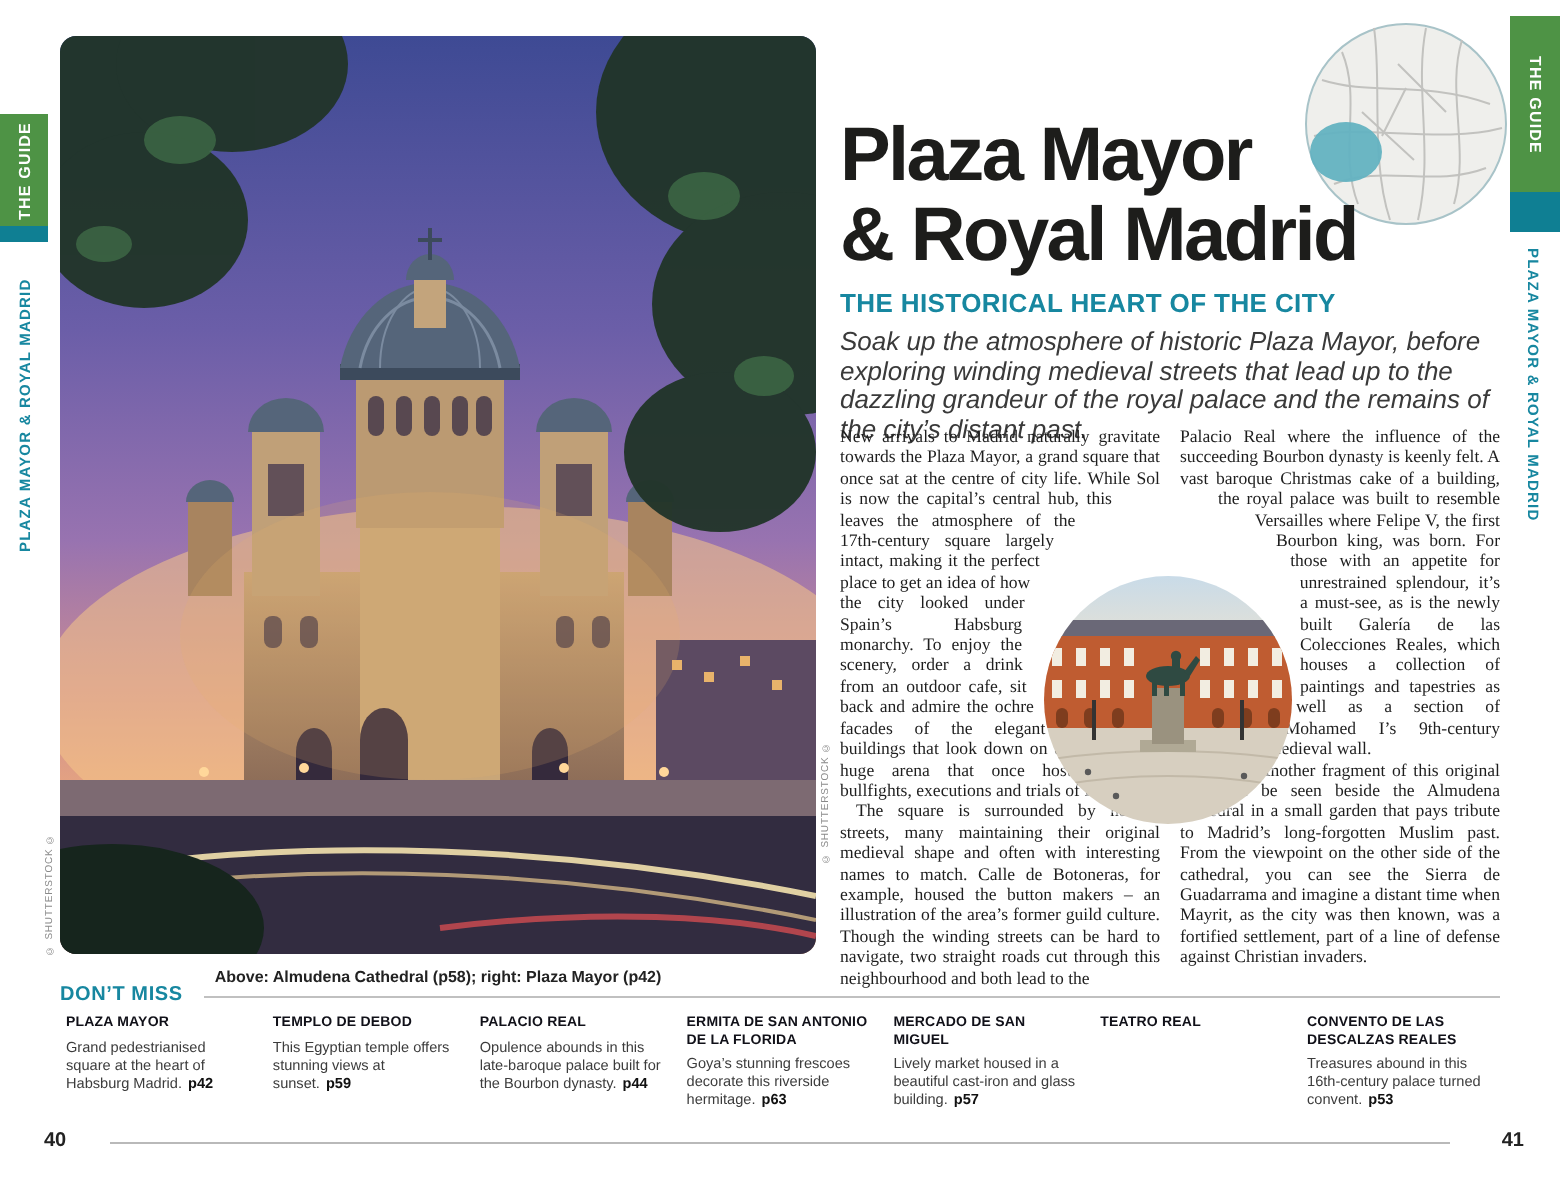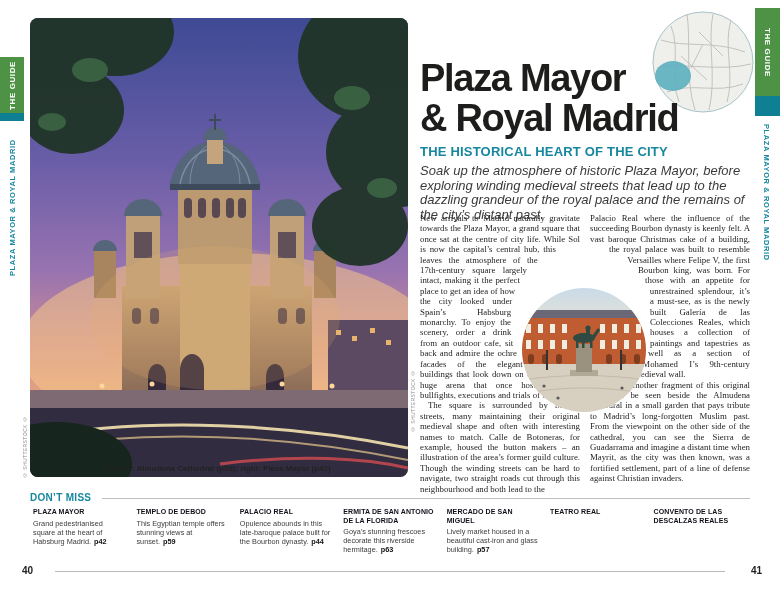--- a/index.html
+++ b/index.html
@@ -12,21 +12,21 @@
   .teal-strip { position:absolute; background:#0f7f93; }
   .v-up { writing-mode:vertical-rl; transform:rotate(180deg); }
   .v-down { writing-mode:vertical-rl; }
   .rail-label { position:absolute; color:#1787a0; font-weight:bold; font-size:7.5px; letter-spacing:.6px; white-space:nowrap; }
   .page-num { position:absolute; bottom:24px; font-size:10px; font-weight:bold; color:#222; }
   .bottom-rule { position:absolute; left:55px; right:55px; bottom:28px; height:1px; background:#b9b9b9; }
 
   
   .photo-main { position:absolute; left:30px; top:18px; width:378px; height:459px; border-radius:8px; overflow:hidden; }
   .photo-main svg { display:block; }
-  .photo-caption { position:absolute; left:30px; top:464px; width:378px; text-align:center; font-size:8px; font-weight:bold; color:#222; }
+  .photo-caption { position:absolute; left:30px; top:484px; width:378px; text-align:center; font-size:8px; font-weight:bold; color:#222; }
   .credit { position:absolute; font-size:5px; color:#8a8a8a; letter-spacing:.4px; white-space:nowrap; }
 
   
   .map-circle { position:absolute; left:651px; top:10px; width:104px; height:104px; }
   .title { position:absolute; left:420px; top:58px; width:340px; font-size:38px; line-height:40px; font-weight:bold; color:#1d1d1b; letter-spacing:-1.3px; z-index:3; }
   .subtitle { position:absolute; left:420px; top:144px; width:330px; font-size:13px; font-weight:bold; color:#1787a0; letter-spacing:.2px; }
   .intro { position:absolute; left:420px; top:164px; width:332px; font-size:13px; line-height:14.5px; color:#3a3a3a;font-style:italic; }
 
   
   .article { position:absolute; left:420px; top:213px; width:330px; height:286px; display:flex; gap:10px; }
@@ -281,16 +281,17 @@
     </div>
     <div class="dm-item">
       <div class="dm-name">MERCADO DE SAN MIGUEL</div>
       <div class="dm-desc"><span>Lively market housed in a beautiful cast-iron and glass building.</span><span class="dm-page">p57</span></div>
     </div>
     <div class="dm-item">
       <div class="dm-name">TEATRO REAL</div>
     </div>
     <div class="dm-item">
       <div class="dm-name">CONVENTO DE LAS DESCALZAS REALES</div>
+      <div class="dm-desc"><span>Treasures abound in this 16th-century palace turned convent.</span><span class="dm-page">p53</span></div>
     </div>
   </div>
 
 </div>
 
 </body></html>

